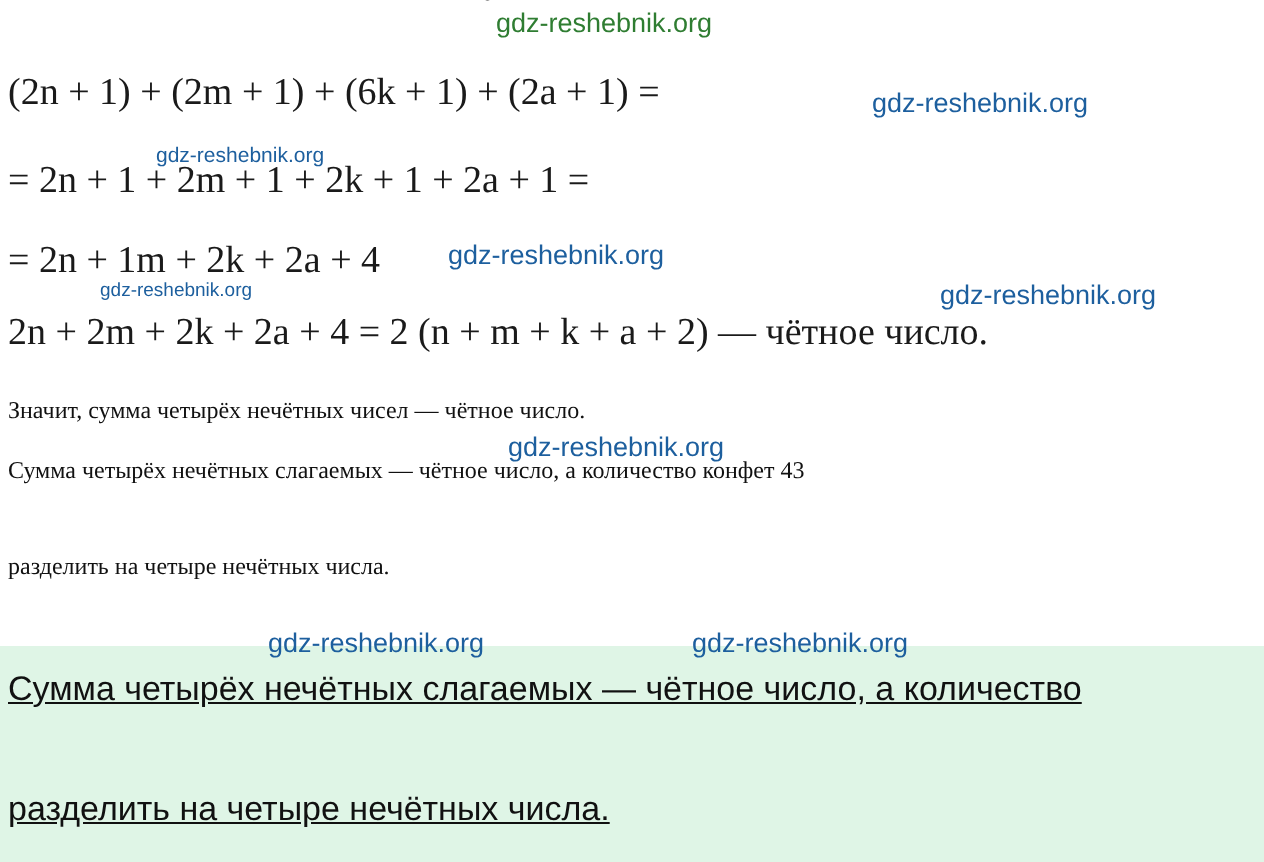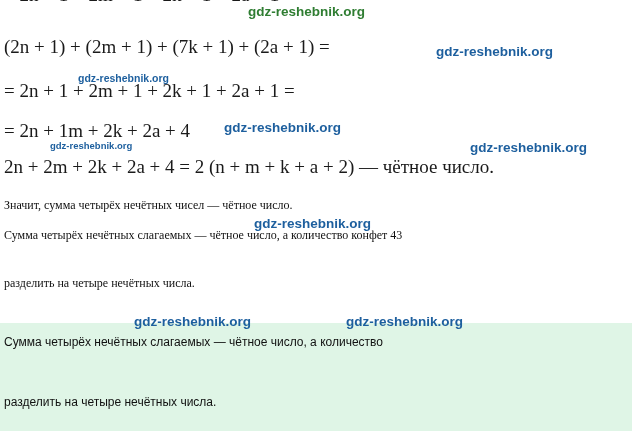--- a/index.html
+++ b/index.html
@@ -63,33 +63,34 @@
     position: absolute;
     left: 0;
     top: 323px;
     width: 632px;
     height: 108px;
     background: #dff5e6;
   }
   .answer .aline {
     position: absolute;
     font-family: "Liberation Sans", sans-serif;
-    font-size: 12px;
+    font-size: 17px;
     color: #111111;
     white-space: nowrap;
+    text-decoration: underline;
   }
   .a1 { left: 4px; top: 12px; }
   .a2 { left: 4px; top: 42px; }
   .a3 { left: 4px; top: 72px; }
 
   
   .wm {
     position: absolute;
     font-family: "Liberation Sans", sans-serif;
-    font-weight: bold;
+    font-weight: normal;
     white-space: nowrap;
     color: #1d5f9e;
   }
   .wm-green { color: #2f7d32; }
   .w1 { left: 248px; top: 4px;   font-size: 13.5px; }
   .w2 { left: 436px; top: 44px;  font-size: 13.5px; }
   .w3 { left: 78px;  top: 72px;  font-size: 10.5px; }
   .w4 { left: 224px; top: 120px; font-size: 13.5px; }
   .w5 { left: 470px; top: 140px; font-size: 13.5px; }
   .w6 { left: 50px;  top: 140px; font-size: 9.5px;  }
@@ -97,21 +98,21 @@
   .w8 { left: 134px; top: 314px; font-size: 13.5px; }
   .w9 { left: 346px; top: 314px; font-size: 13.5px; }
 </style>
 </head>
 <body>
 
 <div class="page">
 
   <div class="cut-top">= 2n + 1 + 2m + 1 + 2k + 1 + 2a + 1 =</div>
 
-  <div class="math m1">(2n + 1) + (2m + 1) + (7k + 1) + (2a + 1) =</div>
+  <div class="math m1">(2n + 1) + (2m + 1) + (6k + 1) + (2a + 1) =</div>
   <div class="math m2">= 2n + 1 + 2m + 1 + 2k + 1 + 2a + 1 =</div>
   <div class="math m3">= 2n + 1m + 2k + 2a + 4</div>
   <div class="math m4">2n + 2m + 2k + 2a + 4 = 2 (n + m + k + a + 2) — чётное число.</div>
 
   <div class="txt t1">Значит, сумма четырёх нечётных чисел — чётное число.</div>
   <div class="txt t2">Сумма четырёх нечётных слагаемых — чётное число, а количество конфет 43</div>
   <div class="txt t4">разделить на четыре нечётных числа.</div>
 
   <div class="answer">
     <div class="aline a1">Сумма четырёх нечётных слагаемых — чётное число, а количество</div>

